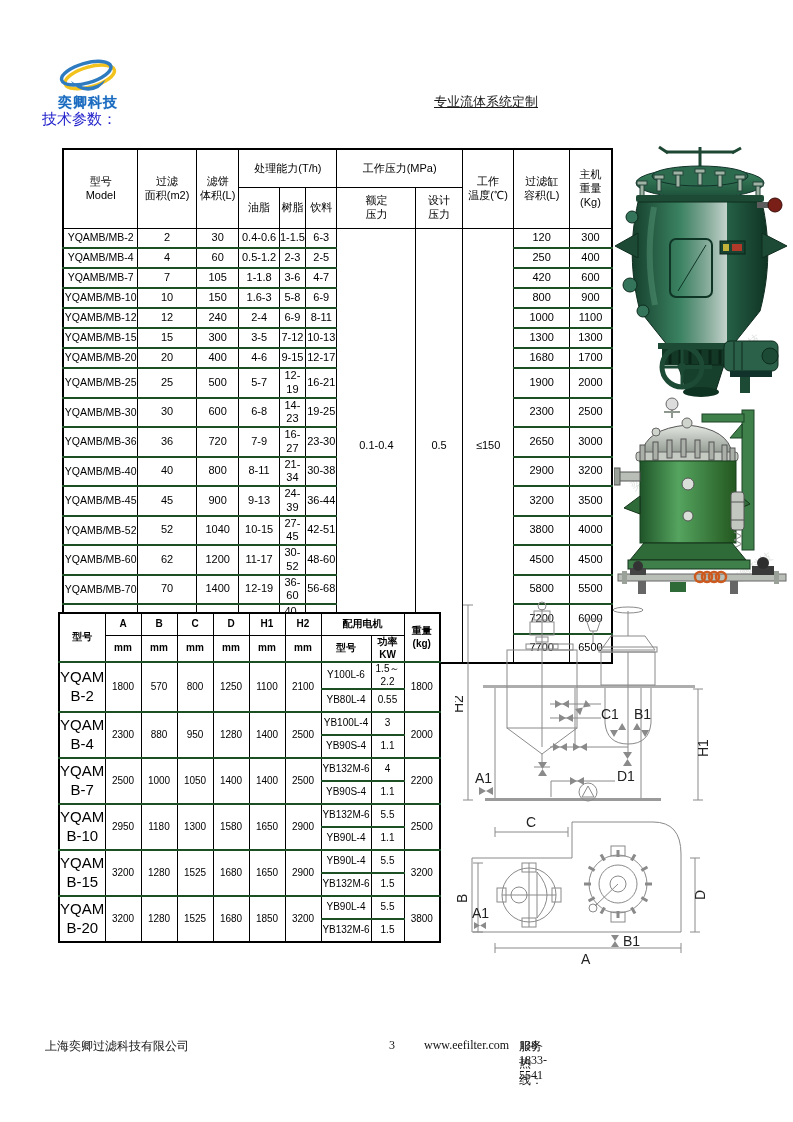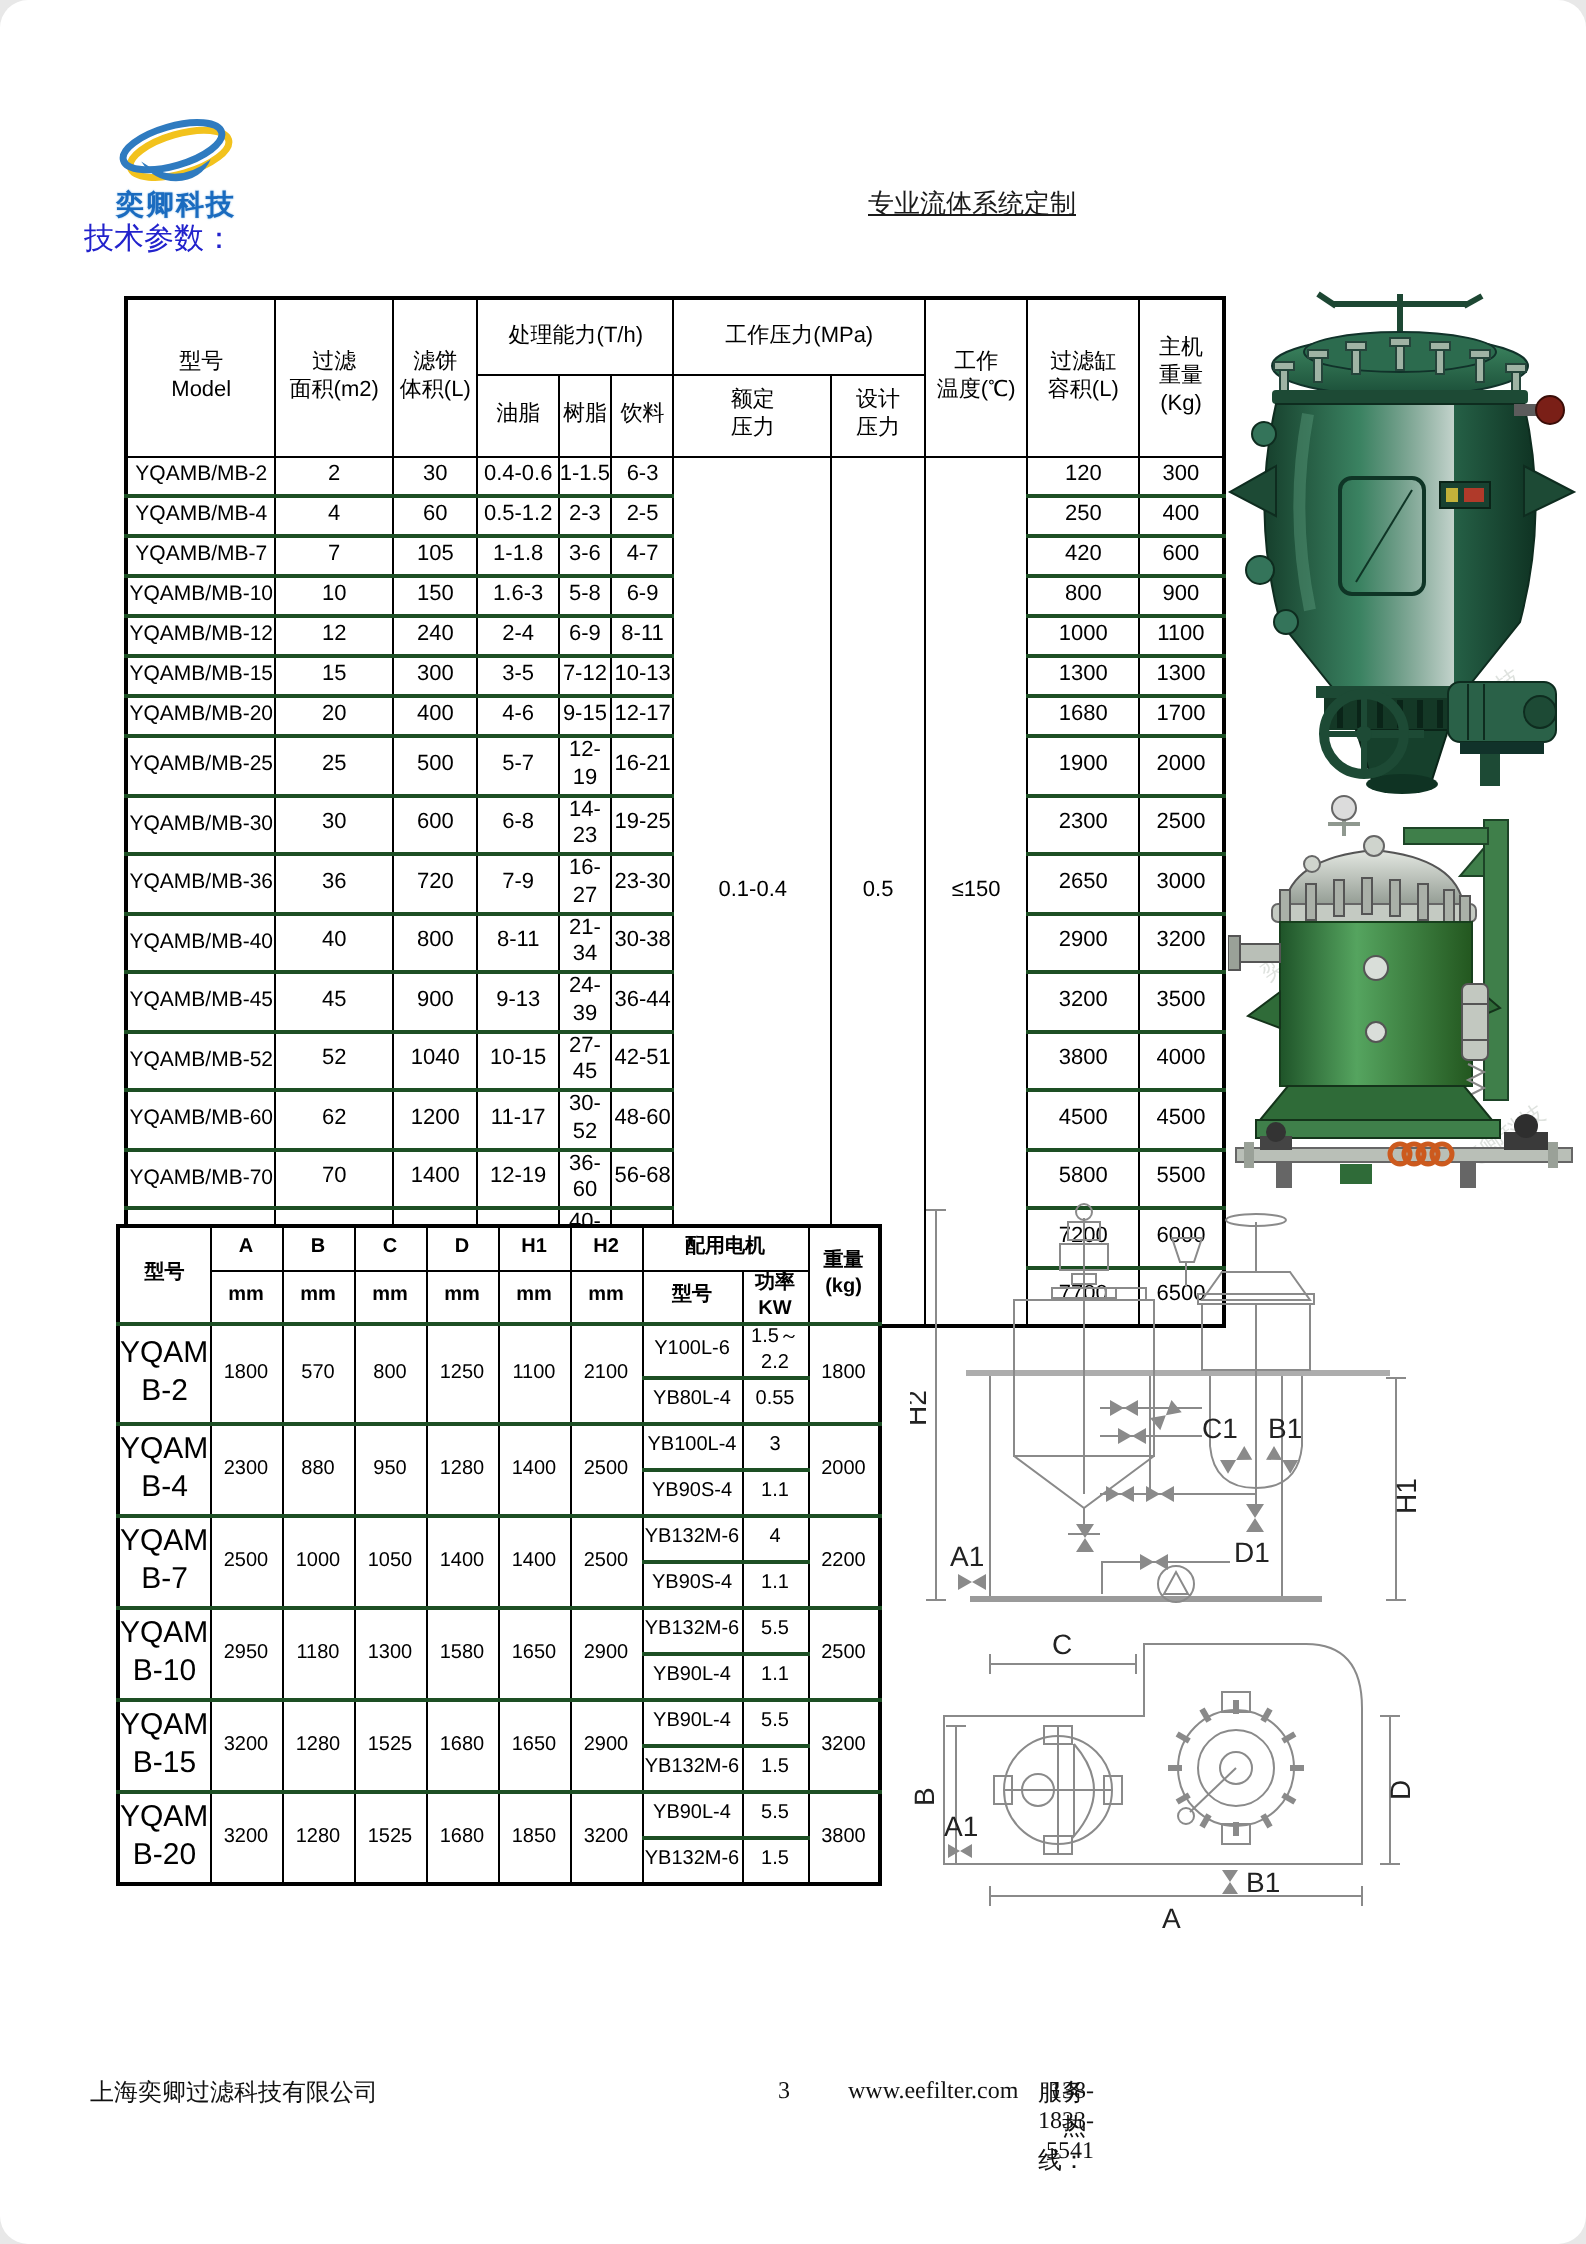--- a/index.html
+++ b/index.html
@@ -1,17 +1,17 @@
 <!DOCTYPE html>
 <html><head>
 <meta charset="utf-8">
 <style>
   html,body { margin:0; padding:0; background:#e8e8e8; }
   .page { position:relative; width:793px; height:1122px; background:#ffffff; margin:0 auto;
-          overflow:hidden; font-family:"Liberation Sans", sans-serif; color:#000;border-radius:14px; }
+          overflow:hidden; font-family:"Liberation Sans", sans-serif; color:#000; }
 
   
   .logo { position:absolute; left:50px; top:54px; width:76px; text-align:center; }
   .logo svg { display:block; margin:0 auto; }
   .brand-name { font-size:14px; font-weight:bold; color:#1a6bbf; letter-spacing:1px; margin-top:-2px;
                 text-shadow:0 0 1px #7fb3e0; }
   .tagline { position:absolute; left:434px; top:93px; font-family:"Liberation Serif", serif;
              font-size:13px; color:#1a1a1a;text-decoration:underline; }
   .section-title { position:absolute; left:42px; top:110px; font-size:15px; font-weight:normal;
                    color:#2222cc; }
@@ -36,21 +36,21 @@
 
   
   .photo1 { position:absolute; left:612px; top:143px; }
   .photo2 { position:absolute; left:614px; top:396px; }
   .draw1  { position:absolute; left:455px; top:597px; }
   .draw2  { position:absolute; left:455px; top:808px; }
   .dlabel { font-family:"Liberation Sans", sans-serif; font-size:14px; fill:#222; }
 
   
   .footer { position:absolute; left:0; top:1038px; width:793px; height:20px;
-            font-family:"Liberation Serif", serif; font-size:12px; color:#111;text-align:right; }
+            font-family:"Liberation Serif", serif; font-size:12px; color:#111; }
   .footer span { position:absolute; top:0; }
   .f-company { left:45px; }
   .f-page    { left:389px; }
   .f-site    { left:424px; }
   .f-hotline { left:519px; }
 </style>
 </head>
 <body>
 
 <div class="page">

